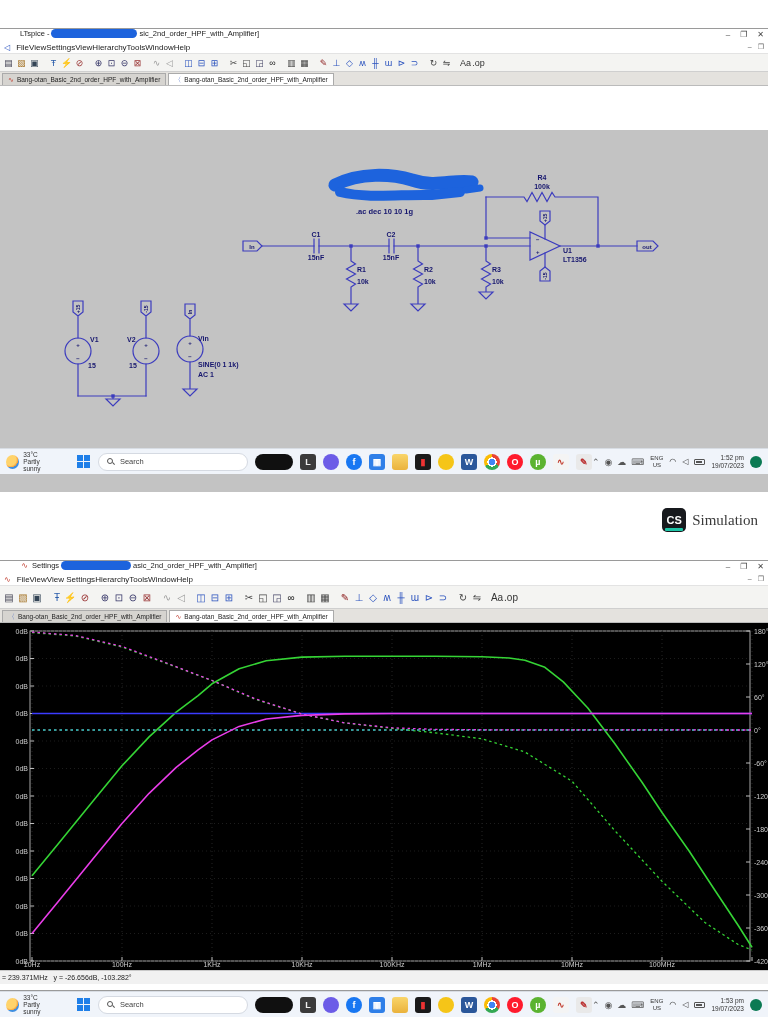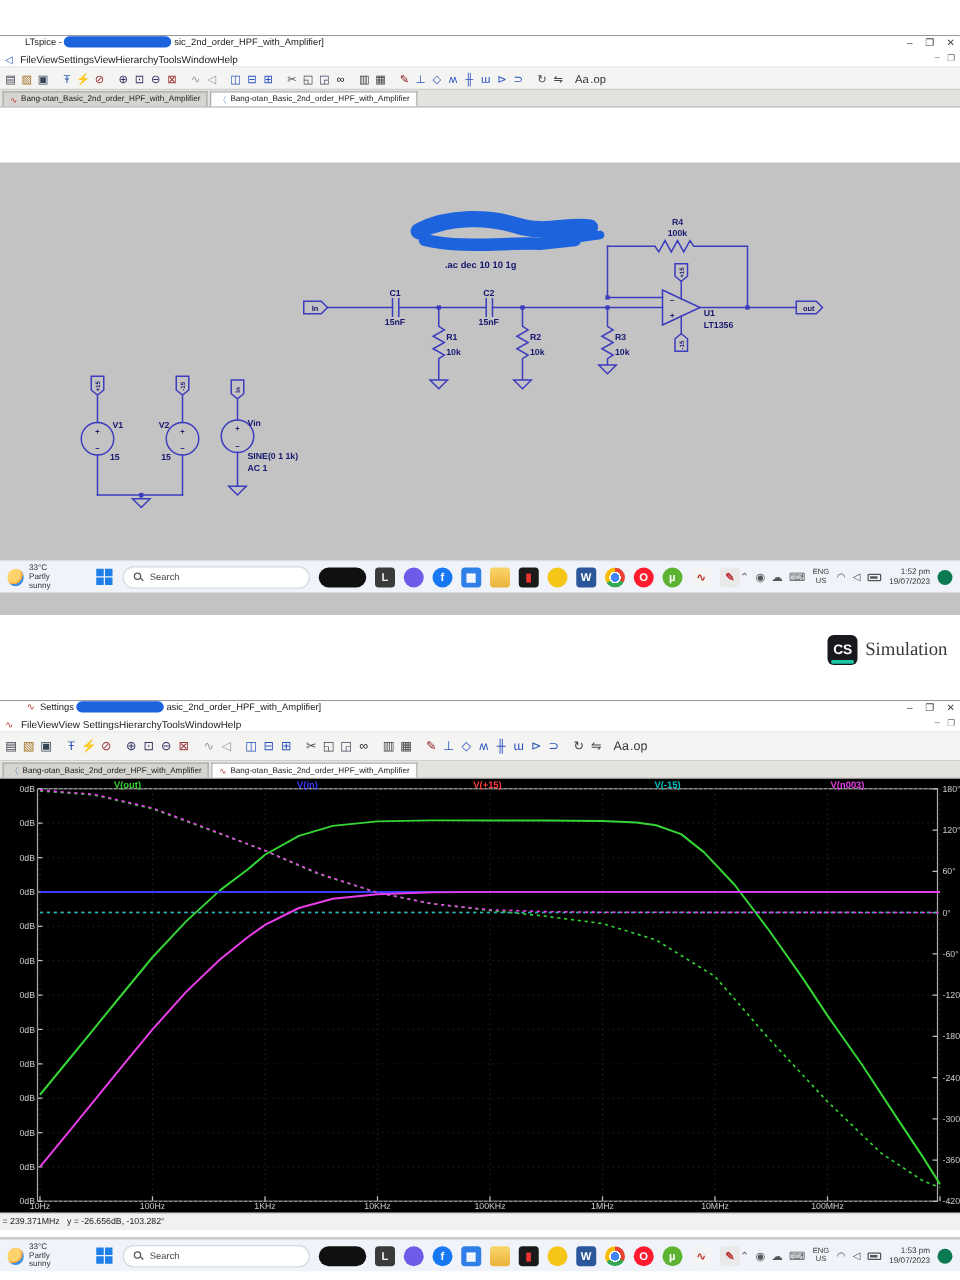--- a/index.html
+++ b/index.html
@@ -370,28 +370,20 @@
           <span>Bang-otan_Basic_2nd_order_HPF_with_Amplifier</span>
         </span>
 
         <span class="tab active">
           <span class="ticon" style="color: rgb(192, 57, 43);">∿</span>
           <span>Bang-otan_Basic_2nd_order_HPF_with_Amplifier</span>
         </span>
       </div>
 
     <div class="plot-pane">
-      <div class="trace-labels">
-
-      <span style="color: rgb(53, 212, 53);">V(out)</span>
-          <span style="color: rgb(59, 59, 255);">V(in)</span>
-          <span style="color: rgb(255, 59, 59);">V(+15)</span>
-          <span style="color: rgb(0, 194, 194);">V(-15)</span>
-          <span style="color: rgb(233, 61, 233);">V(n003)</span>
-        </div>
       <svg id="waveform-svg" width="768" height="347" viewBox="0 0 768 347">
           <rect x="30" y="8" width="720" height="330" fill="#000" stroke="#a8a8a8" stroke-width="1"></rect>
           <line x1="32" y1="8" x2="32" y2="338" stroke="#242424" stroke-dasharray="1,3"></line>
           <line x1="32" y1="334" x2="32" y2="338" stroke="#bdbdbd"></line>
           <line x1="122" y1="8" x2="122" y2="338" stroke="#242424" stroke-dasharray="1,3"></line>
           <line x1="122" y1="334" x2="122" y2="338" stroke="#bdbdbd"></line>
           <line x1="212" y1="8" x2="212" y2="338" stroke="#242424" stroke-dasharray="1,3"></line>
           <line x1="212" y1="334" x2="212" y2="338" stroke="#bdbdbd"></line>
           <line x1="302" y1="8" x2="302" y2="338" stroke="#242424" stroke-dasharray="1,3"></line>
           <line x1="302" y1="334" x2="302" y2="338" stroke="#bdbdbd"></line>

